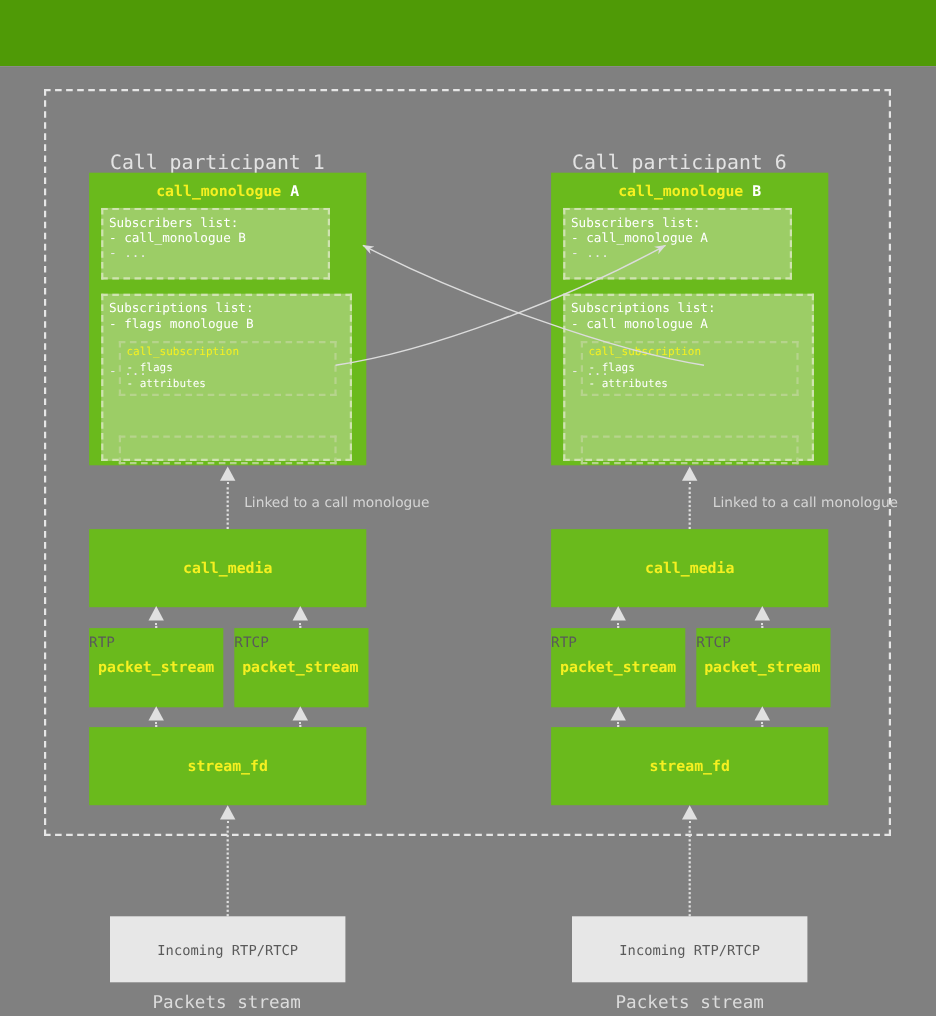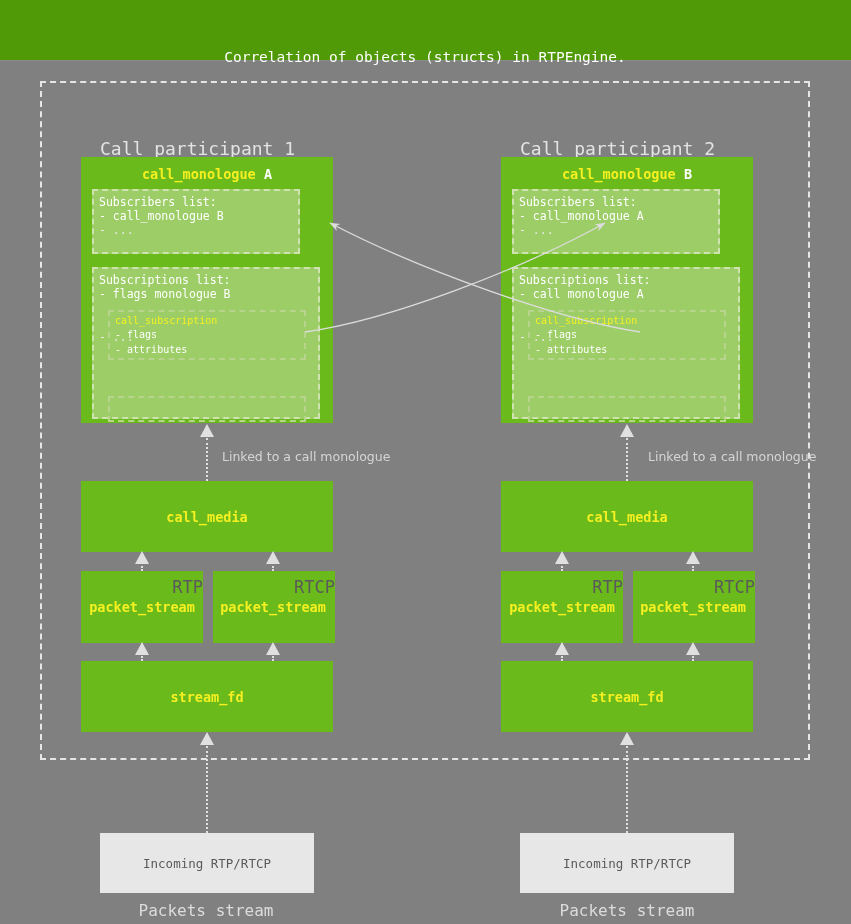--- a/index.html
+++ b/index.html
@@ -110,22 +110,22 @@
   #media-a{left:81px;top:481px;width:252px;height:71px;}
   #media-b{left:501px;top:481px;width:252px;height:71px;}
   .media-title{top:509px;}
 
   #ps-a-rtp {left:81px; top:571px;width:122px;height:72px;}
   #ps-a-rtcp{left:213px;top:571px;width:122px;height:72px;}
   #ps-b-rtp {left:501px;top:571px;width:122px;height:72px;}
   #ps-b-rtcp{left:633px;top:571px;width:122px;height:72px;}
 
   .ps-proto{
-    position:absolute;left:0;width:100%;text-align:right;
-    color:#5a5a5a;font-size:17px;white-space:nowrap;top:577px;
+    position:absolute;left:0;width:100%;text-align:left;
+    color:#5a5a5a;font-size:13px;white-space:nowrap;top:577px;
     font-family:"DejaVu Sans Mono","Liberation Mono",monospace;
   }
   .ps-name{
     position:absolute;width:190px;text-align:center;
     color:#f5f021;font-size:13.5px;font-weight:bold;white-space:nowrap;
     top:599px;
   }
   #psn-a-rtp {left:47px;}
   #psn-a-rtcp{left:178px;}
   #psn-b-rtp {left:467px;}
@@ -178,28 +178,27 @@
   .crossing{
     position:absolute;left:0;top:0;width:851px;height:924px;
     pointer-events:none;
   }
 </style>
 </head>
 <body>
 
 <div class="header">
   <div class="header-title">
-    <div>Correlation of objects (structs) in RTPEngine.</div>
   </div>
 </div>
 
 <div class="outer-dashed"></div>
 
 <div class="participant-label" id="plabel1">Call participant 1</div>
-<div class="participant-label" id="plabel2">Call participant 2</div>
+<div class="participant-label" id="plabel2">Call participant 6</div>
 
 <div class="gbox" id="mono-a"></div>
 <div class="gbox-title mono-title" style="left:81px;width:252px;"><span>call_monologue</span> <span class="plain">A</span></div>
 
 <div class="panel subs-panel" style="left:92px;top:189px;"><span class="hdr">Subscribers list:</span>
 <span class="itm">- call_monologue B</span>
 <span class="dots">- ...</span></div>
 
 <div class="panel subscr-panel" style="left:92px;top:267px;"><span class="hdr">Subscriptions list:</span>
 <span class="itm">- flags monologue B</span>

